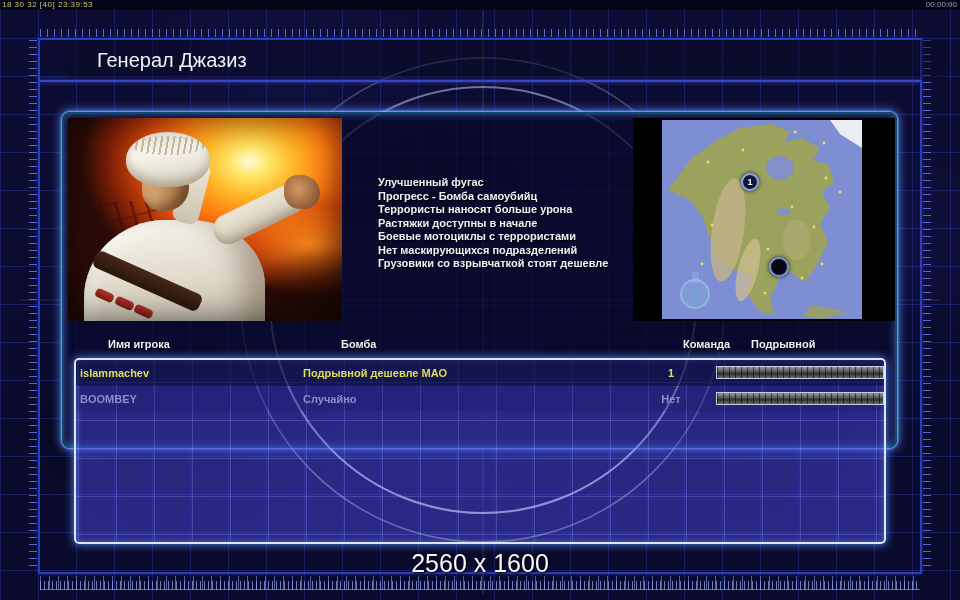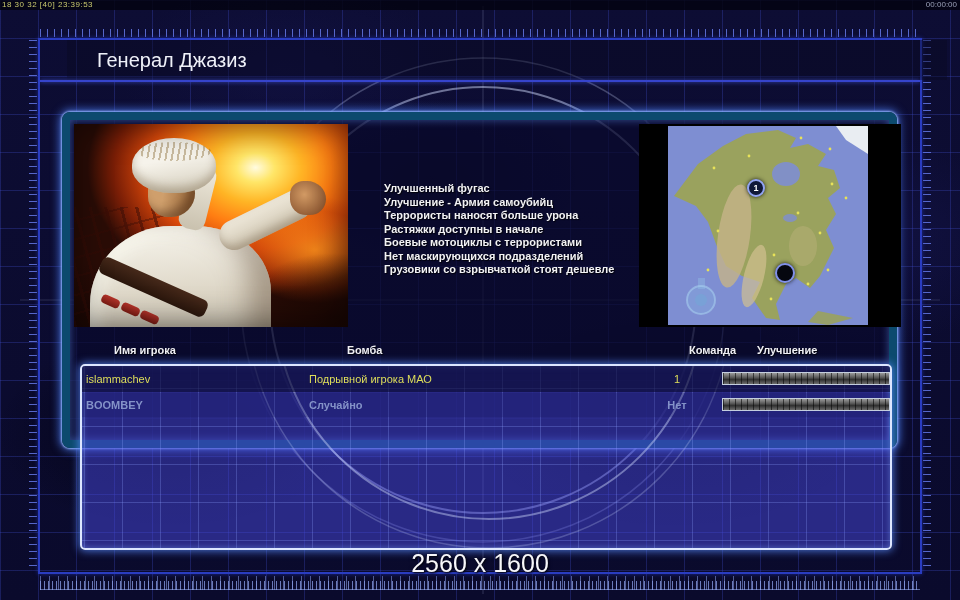--- a/index.html
+++ b/index.html
@@ -48,21 +48,21 @@
   .frame { position:absolute; left:38px; top:38px; width:884px; height:536px; z-index:3;
     border:2px solid #2a3cc0; box-shadow:0 0 4px rgba(40,60,200,.6); }
   .titlebar { position:absolute; left:40px; top:40px; width:880px; height:40px; z-index:3;
     background:rgba(8,8,34,.45);margin-left:27px; }
   .page-title { position:absolute; left:30px; top:0; line-height:40px; font-size:20px; color:#eef0f8; }
   .title-sep { position:absolute; left:40px; top:80px; width:880px; height:2px; z-index:3;
     background:#3644cc; box-shadow:0 0 4px rgba(70,90,230,.9); }
   
   .panel { position:absolute; left:62px; top:112px; width:835px; height:336px; z-index:4;
     background:rgba(9,9,44,.74);
-    border:8px solid #0c4a6e; border-radius:8px;
+    border:2px solid #0c4a6e; border-radius:8px;
     box-shadow:0 0 10px 2px rgba(80,130,255,.85), 0 0 2px 1px rgba(220,235,255,.9), inset 0 0 8px rgba(100,150,255,.5); }
   
   .portrait { position:absolute; left:4px; top:4px; width:274px; height:203px; overflow:hidden;
     background:#2a0c06; }
   .p-fire-main { position:absolute; inset:-15% -8%;
     background:radial-gradient(ellipse 60% 55% at 64% 28%, #fffbe0 0%, #ffe668 10%, #ffb525 24%, #ff7d12 40%, #d8480a 56%, #7a1e06 74%, transparent 88%); }
   .p-fire-2 { position:absolute; inset:0;
     background:radial-gradient(ellipse 40% 35% at 88% 62%, rgba(255,150,30,.8), rgba(200,70,10,.4) 55%, transparent 75%); }
   .p-smoke { position:absolute; inset:0;
     background:radial-gradient(ellipse 50% 45% at 95% 95%, rgba(25,6,3,.9), transparent 70%),
@@ -124,21 +124,21 @@
       repeating-linear-gradient(180deg, rgba(140,160,255,.28) 0 1px, transparent 1px 38px);
     background-position:2px 22px; }
   .tbox-crosshair { position:absolute; left:-76px; top:-360px; pointer-events:none; }
   .trow { position:absolute; left:0; width:808px; height:26px; }
   .trow-1 { top:0; background:rgba(8,8,46,.62); }
   .trow-2 { top:27px; height:24px; background:rgba(20,20,95,.25); }
   .td { position:absolute; top:0; font-size:11px; line-height:26px; white-space:nowrap; }
   .trow-2 .td { line-height:24px;font-weight:bold; }
   .td-name { left:4px; } .td-army { left:227px; }
   .td-team { left:555px; width:80px; text-align:center; }
-  .row-ready .td { color:#dede5a; }
+  .row-ready .td { color:#dede5a;font-weight:bold; }
   .row-waiting .td { color:#8492c8; }
   .progress-bar { position:absolute; left:640px; top:6px; width:168px; height:13px;
     border:1px solid #c4cede;
     background:
       repeating-linear-gradient(90deg, rgba(0,0,0,.55) 0 1px, transparent 1px 6px),
       linear-gradient(180deg,#9a9a9a,#5a5a5a 40%,#303030 60%,#6e6e6e);
   }
   .trow-2 .progress-bar { top:5px; }
   
   .res-label { position:absolute; left:0; top:549px; width:960px; z-index:9; text-align:center;
@@ -193,21 +193,21 @@
     <div class="p-wrapband"></div>
     <div class="p-strap"></div>
     <div class="p-dyn1"></div>
     <div class="p-dyn2"></div>
     <div class="p-dyn3"></div>
     <div class="p-vignette"></div>
   </div>
 
   <div class="abilities">
     <div class="ability-line">Улучшенный фугас</div>
-    <div class="ability-line">Улучшение - Армия самоубийц</div>
+    <div class="ability-line">Прогресс - Бомба самоубийц</div>
     <div class="ability-line">Террористы наносят больше урона</div>
     <div class="ability-line">Растяжки доступны в начале</div>
     <div class="ability-line">Боевые мотоциклы с террористами</div>
     <div class="ability-line">Нет маскирующихся подразделений</div>
     <div class="ability-line">Грузовики со взрывчаткой стоят дешевле</div>
   </div>
 
   <div class="mapbox">
     <div class="map">
       <svg width="200" height="199" viewBox="0 0 200 199">
@@ -244,32 +244,32 @@
       </svg>
       <div class="map-marker-1">1</div>
       <div class="map-marker-2"></div>
     </div>
   </div>
 
   <div class="thead">
     <span class="th th-name">Имя игрока</span>
     <span class="th th-army">Бомба</span>
     <span class="th th-team">Команда</span>
-    <span class="th th-progress">Улучшение</span>
+    <span class="th th-progress">Подрывной</span>
   </div>
 
   <div class="tbox">
     <div class="tbox-grid"></div>
     <svg class="tbox-crosshair" width="960" height="600">
       <circle cx="483" cy="300" r="213" fill="none" stroke="rgba(205,215,250,0.45)" stroke-width="2"></circle>
       <circle cx="483" cy="300" r="242" fill="none" stroke="rgba(205,215,250,0.25)" stroke-width="1.5"></circle>
     </svg>
     <div class="trow trow-1 row-ready">
       <span class="td td-name">islammachev</span>
-      <span class="td td-army">Подрывной игрока МАО</span>
+      <span class="td td-army">Подрывной дешевле МАО</span>
       <span class="td td-team">1</span>
       <div class="progress-bar"></div>
     </div>
     <div class="trow trow-2 row-waiting">
       <span class="td td-name">BOOMBEY</span>
       <span class="td td-army">Случайно</span>
       <span class="td td-team">Нет</span>
       <div class="progress-bar"></div>
     </div>
   </div>

